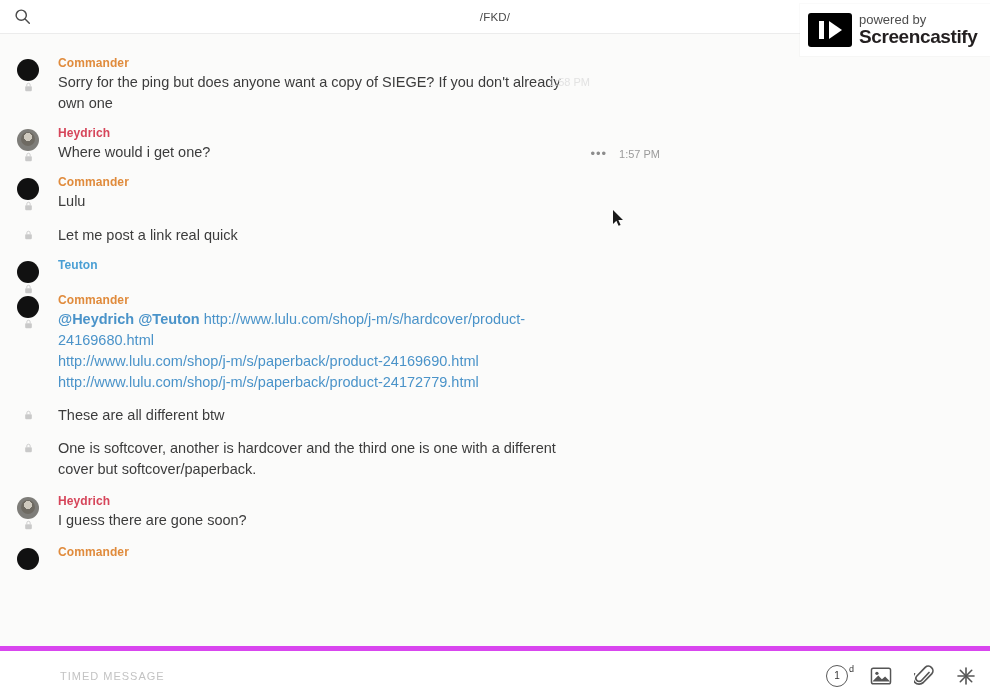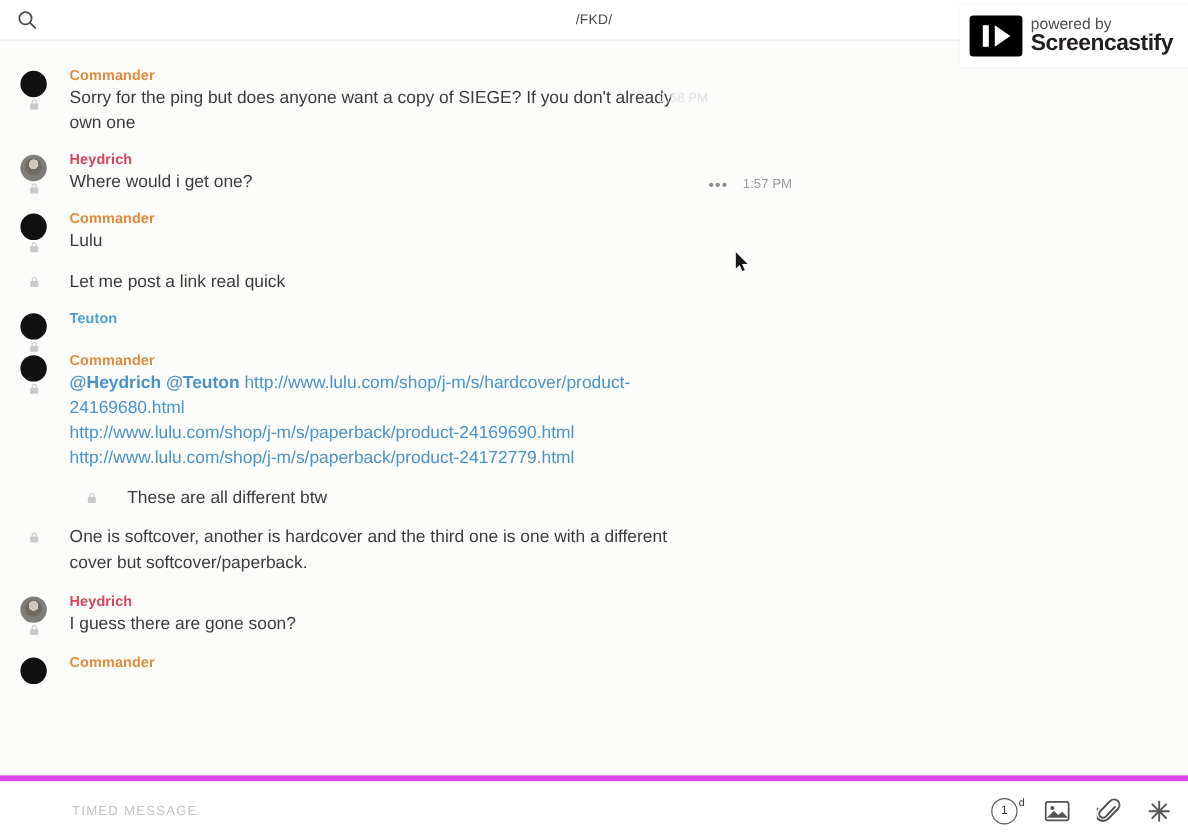--- a/index.html
+++ b/index.html
@@ -384,21 +384,21 @@
         <div class="author orange">Commander</div>
         <div class="text">
           <span class="mention">@Heydrich</span>
           <span class="mention">@Teuton</span>
           <span class="link">http://www.lulu.com/shop/j-m/s/hardcover/product-24169680.html</span><br>
           <span class="link">http://www.lulu.com/shop/j-m/s/paperback/product-24169690.html</span><br>
           <span class="link">http://www.lulu.com/shop/j-m/s/paperback/product-24172779.html</span>
         </div>
       </div>
     </div>
-    <div class="cont-row" style="margin-top:9px;margin-left:48px;">
+    <div class="cont-row" style="margin-top:9px;">
       <div class="gutter">
         <div class="lock">
           <svg width="9" height="10" viewBox="0 0 10 12" fill="#c9c9c9">
             <rect x="1" y="5" width="8" height="6" rx="1"></rect>
             <path d="M3 5V3.5a2 2 0 014 0V5" fill="none" stroke="#c9c9c9" stroke-width="1.1"></path>
           </svg>
         </div>
       </div>
       <div class="msg-body">
         <div class="text">These are all different btw</div>

